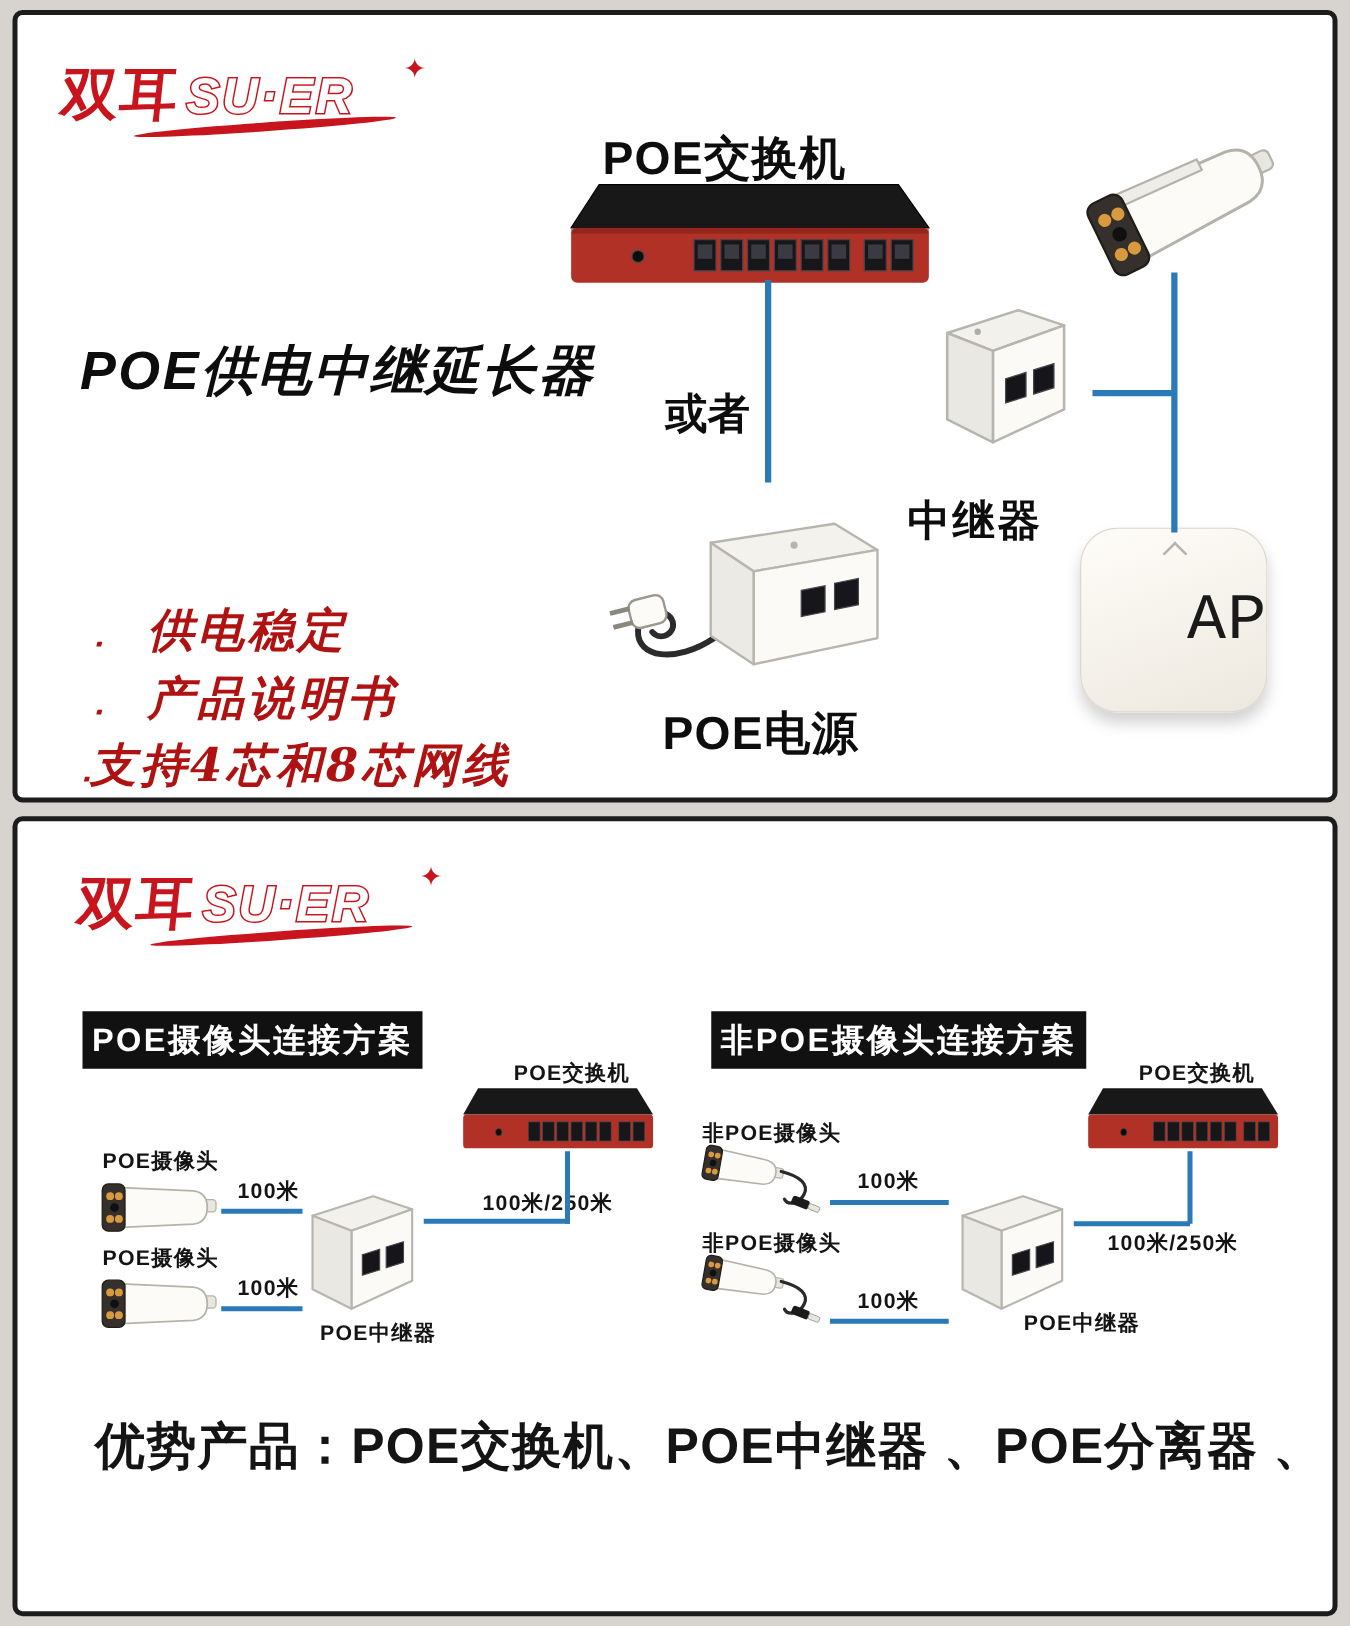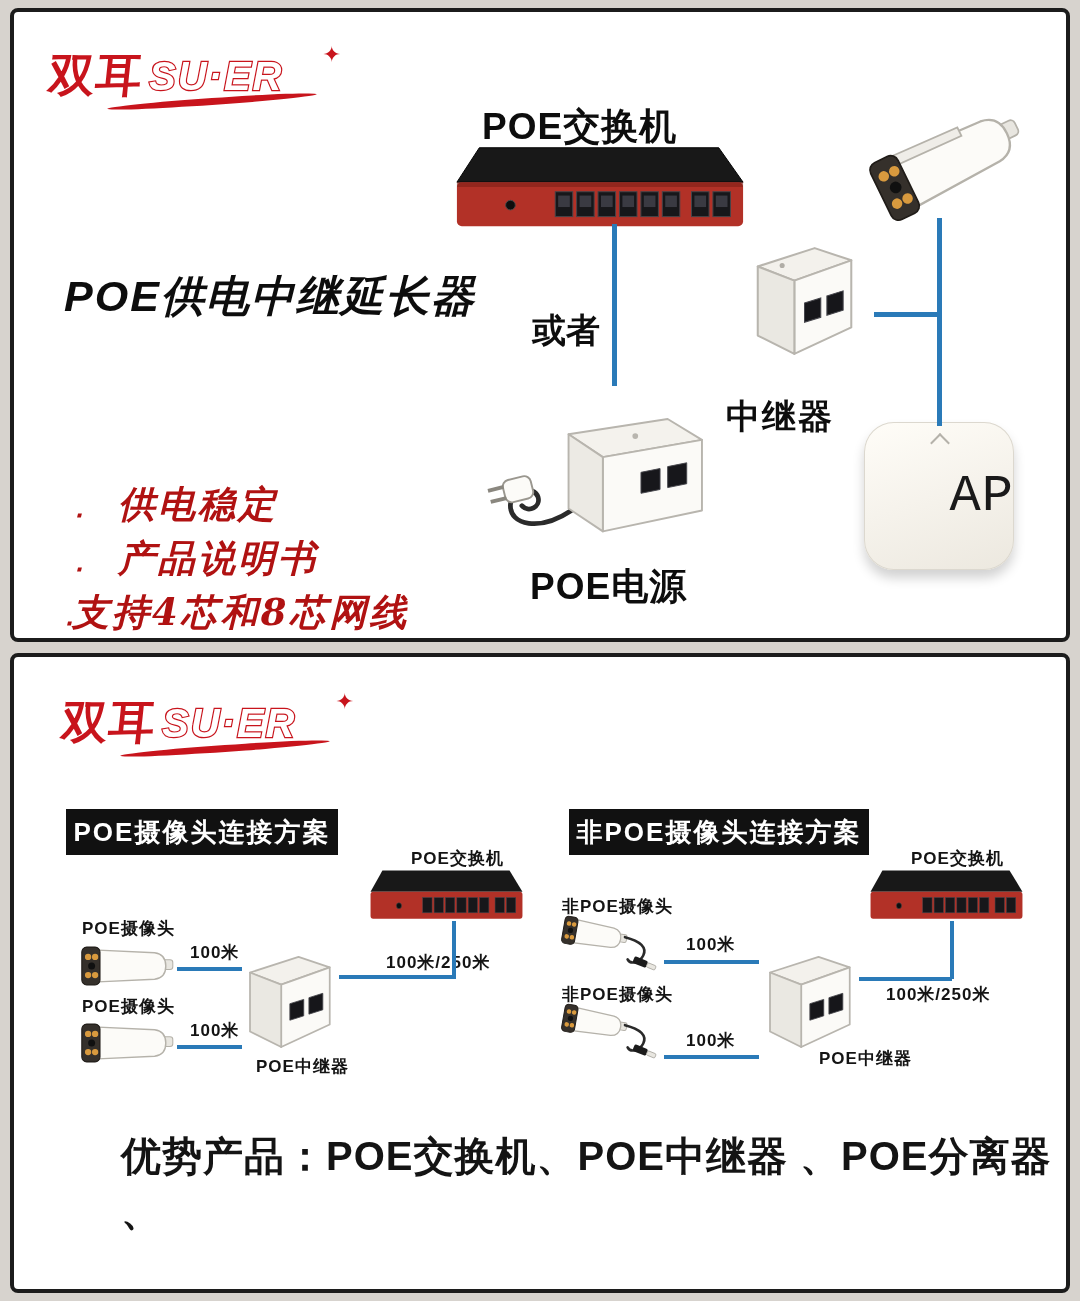--- a/index.html
+++ b/index.html
@@ -357,15 +357,15 @@
       <polygon points="56,62 72,57 72,76 56,81" fill="#16161a" stroke="#45454b"></polygon>
       <polygon points="78,55 94,50 94,69 78,74" fill="#16161a" stroke="#45454b"></polygon>
     </svg>
   </div>
   <div class="abs slabel" style="left:805px;top:390px;">POE中继器</div>
 
   <div class="abs slabel" style="left:872px;top:326px;">100米/250米</div>
   <i class="abs bline thin-h" style="left:845px;top:320px;width:93px;"></i>
   <i class="abs bline thin-v" style="left:936px;top:264px;height:58px;"></i>
 
-  <div class="abs products" style="left:62px;top:472px;margin-left:45px;">优势产品：POE交换机、POE中继器 、POE分离器 、</div>
+  <div class="abs products" style="left:62px;top:472px;">优势产品：POE交换机、POE中继器 、POE分离器 、</div>
 
 </section>
 
 </body></html>

